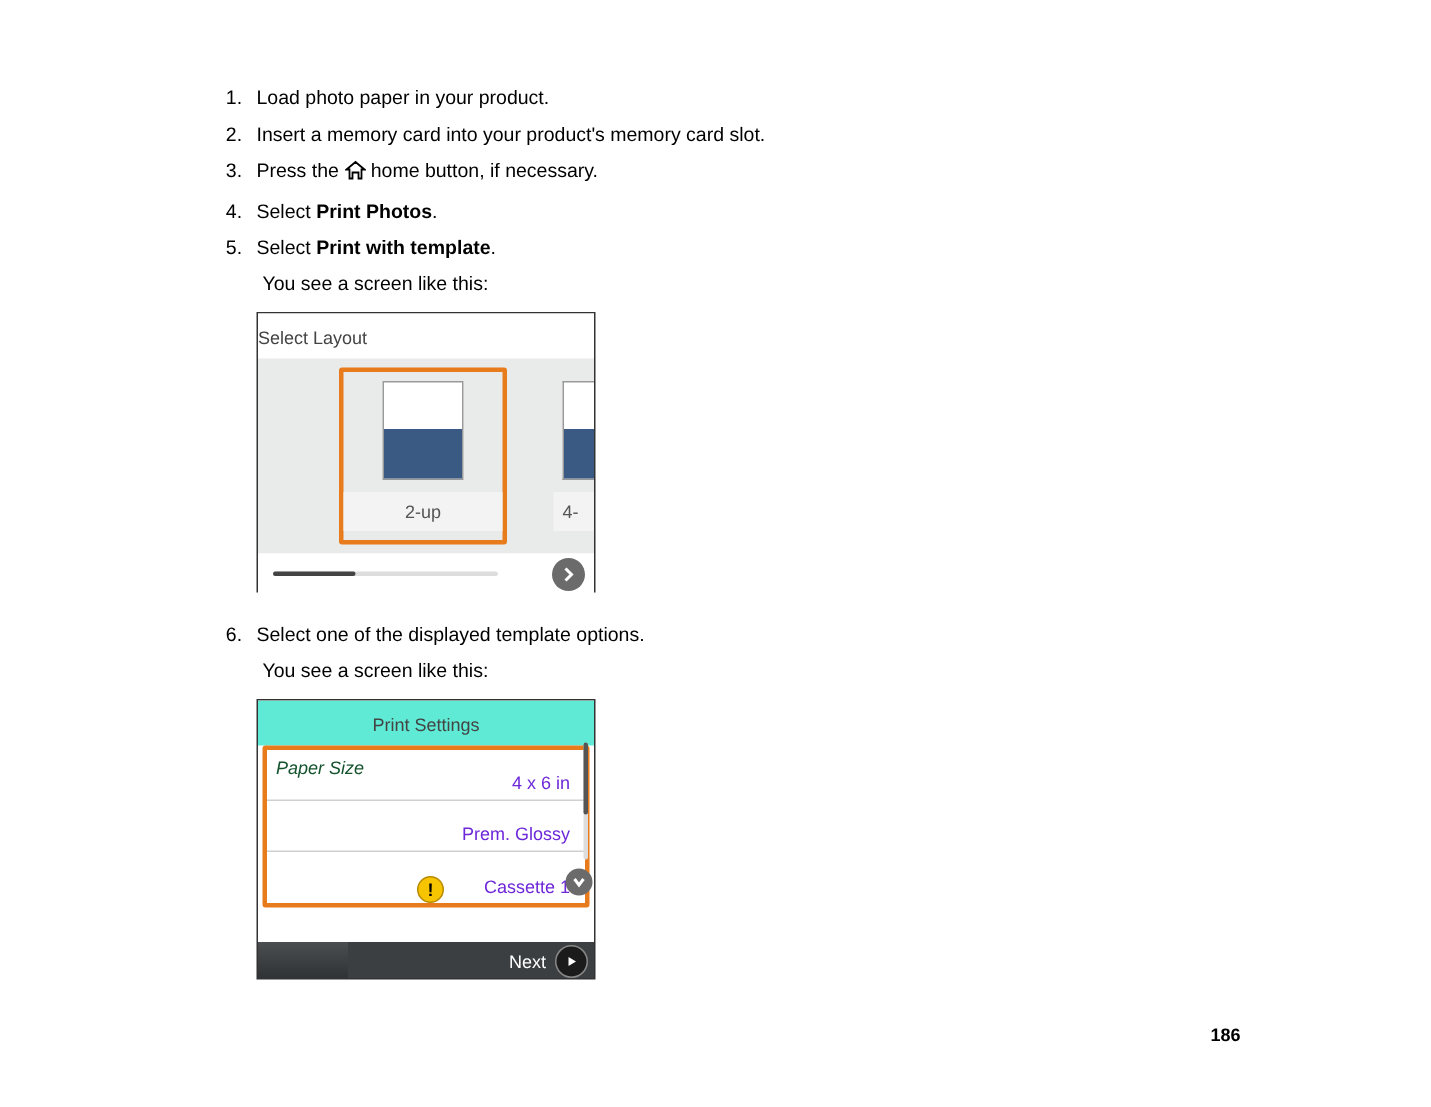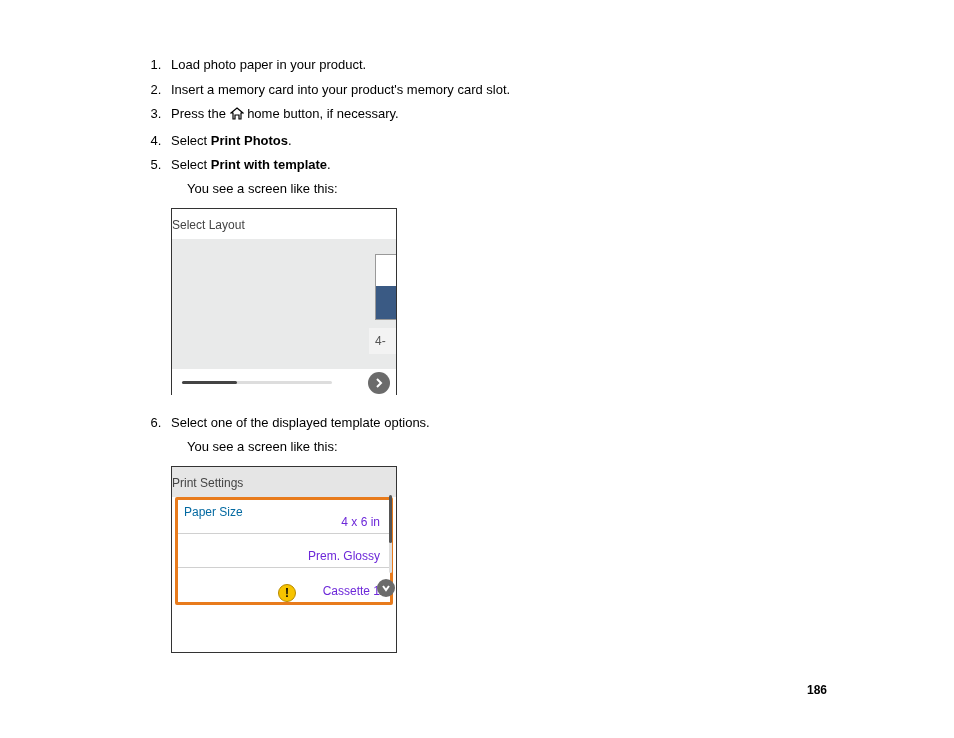--- a/index.html
+++ b/index.html
@@ -19,21 +19,21 @@
     list-style: decimal;
     padding-left: 38px;
     margin: 0;
   }
   ol.steps > li {
     padding-left: 6px;
     margin-bottom: 5px;
     line-height: 1.5;
   }
   .subtext {
-    margin: 4px 0 10px 16px;
+    margin: 4px 0 10px 4px;
   }
   .bold { font-weight: bold; }
   .home-icon {
     display: inline-block;
     vertical-align: -2px;
   }
   
   .shot {
     border: 1px solid #333;
     margin: 8px 0 18px 0;
@@ -141,42 +141,42 @@
   
   .shot2 {
     width: 224px;
     height: 185px;
     background: #fff;
     position: relative;
     overflow: hidden;
     margin-left: 0;
   }
   .shot2-title {
-    text-align: left;
+    text-align: center;
     font-size: 12px;
     color: #444;
     padding: 7px 0 5px;
-    background: #e5e5e5;
+    background: #5eead4;
   }
   .settings-area {
     border: 3px solid #e87b1c;
     border-radius: 2px;
     margin: 0 3px;
     box-sizing: border-box;
   }
   .setting-row {
     padding: 3px 6px 2px 6px;
     border-bottom: 1px solid #d0d0d0;
     font-size: 12px;
     position: relative;
     height: 34px;
     box-sizing: border-box;
   }
   .setting-row:last-child { border-bottom: none; }
-  .setting-label { color: #0369a1; display: block; }
+  .setting-label { color: #14532d; display: block; font-style: italic; }
   .setting-value {
     color: #6d28d9;
     position: absolute;
     right: 10px;
     bottom: 2px;
     font-size: 12px;
     text-align: center;
   }
   .warn-badge {
     display: inline-block;
@@ -269,20 +269,26 @@
       <span>Select </span><span class="bold">Print Photos</span><span>.</span>
     </li>
     <li>
       <span>Select </span><span class="bold">Print with template</span><span>.</span>
       <div class="subtext">You see a screen like this:</div>
 
       
       <div class="shot shot1">
         <div class="shot1-title">Select Layout</div>
         <div class="shot1-gray">
+          <div class="layout-card sel">
+            <div class="thumb">
+                <div class="bluehalf"></div>
+              </div>
+            <div class="layout-label">2-up</div>
+          </div>
           <div class="layout-card partial">
             <div class="thumb">
                 <div class="bluehalf"></div>
               </div>
             <div class="layout-label">4-</div>
           </div>
         </div>
         <div class="shot1-bottom">
           <div class="scroll-track">
             <div class="scroll-thumb"></div>
@@ -317,18 +323,27 @@
           </div>
         </div>
         <div class="vscroll">
           <div class="bar"></div>
         </div>
         <div class="chev-down">
           <svg width="10" height="10" viewBox="0 0 10 10">
               <path d="M2 3 L5 7 L8 3" fill="none" stroke="#fff" stroke-width="2"></path>
             </svg>
         </div>
+        <div class="shot2-footer">
+          <div class="left-strip"></div>
+          <span class="next">Next</span>
+          <div class="play">
+            <svg width="10" height="10" viewBox="0 0 10 10">
+                <path d="M3 2 L8 5 L3 8 Z" fill="#fff"></path>
+              </svg>
+          </div>
+        </div>
       </div>
     </li>
   </ol>
 
   <div class="page-num">186</div>
 </div>
 
 </body></html>

